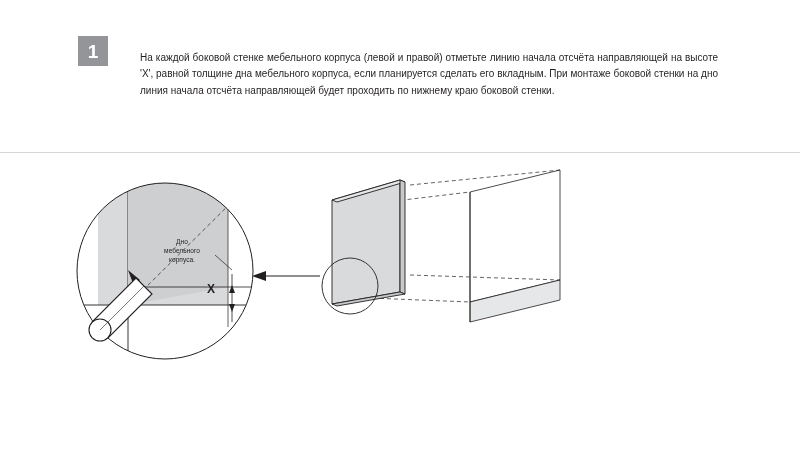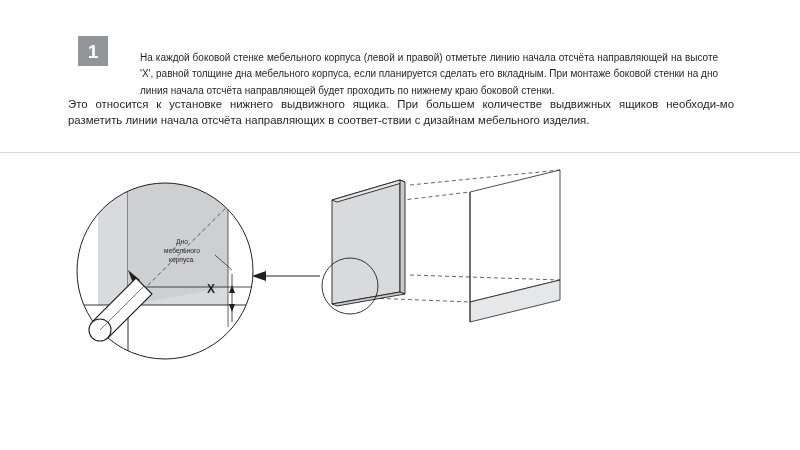--- a/index.html
+++ b/index.html
@@ -104,21 +104,20 @@
 <body>
 
 <div id="page">
 
   <div id="step-badge">1</div>
 
   <div id="instruction-block">
     <p id="instruction-primary">На каждой боковой стенке мебельного корпуса (левой и правой) отметьте линию начала отсчёта направляющей на высоте 'Х', равной толщине дна мебельного корпуса, если планируется сделать его вкладным. При монтаже боковой стенки на дно линия начала отсчёта направляющей будет проходить по нижнему краю боковой стенки.</p>
   </div>
 
-  <p id="instruction-secondary">Это относится к установке нижнего выдвижного ящика. При большем количестве выдвижных ящиков необходи-мо разметить линии начала отсчёта направляющих в соответ-ствии с дизайнам мебельного изделия.</p>
 
   <div id="divider"></div>
 
   <div id="diagram">
     <svg width="800" height="298" viewBox="0 0 800 298" xmlns="http://www.w3.org/2000/svg">
 
       <g>
 
         <polygon points="470,40 560,18 560,128 470,150" fill="#ffffff" stroke="#231f20" stroke-width="0.8"></polygon>
 

